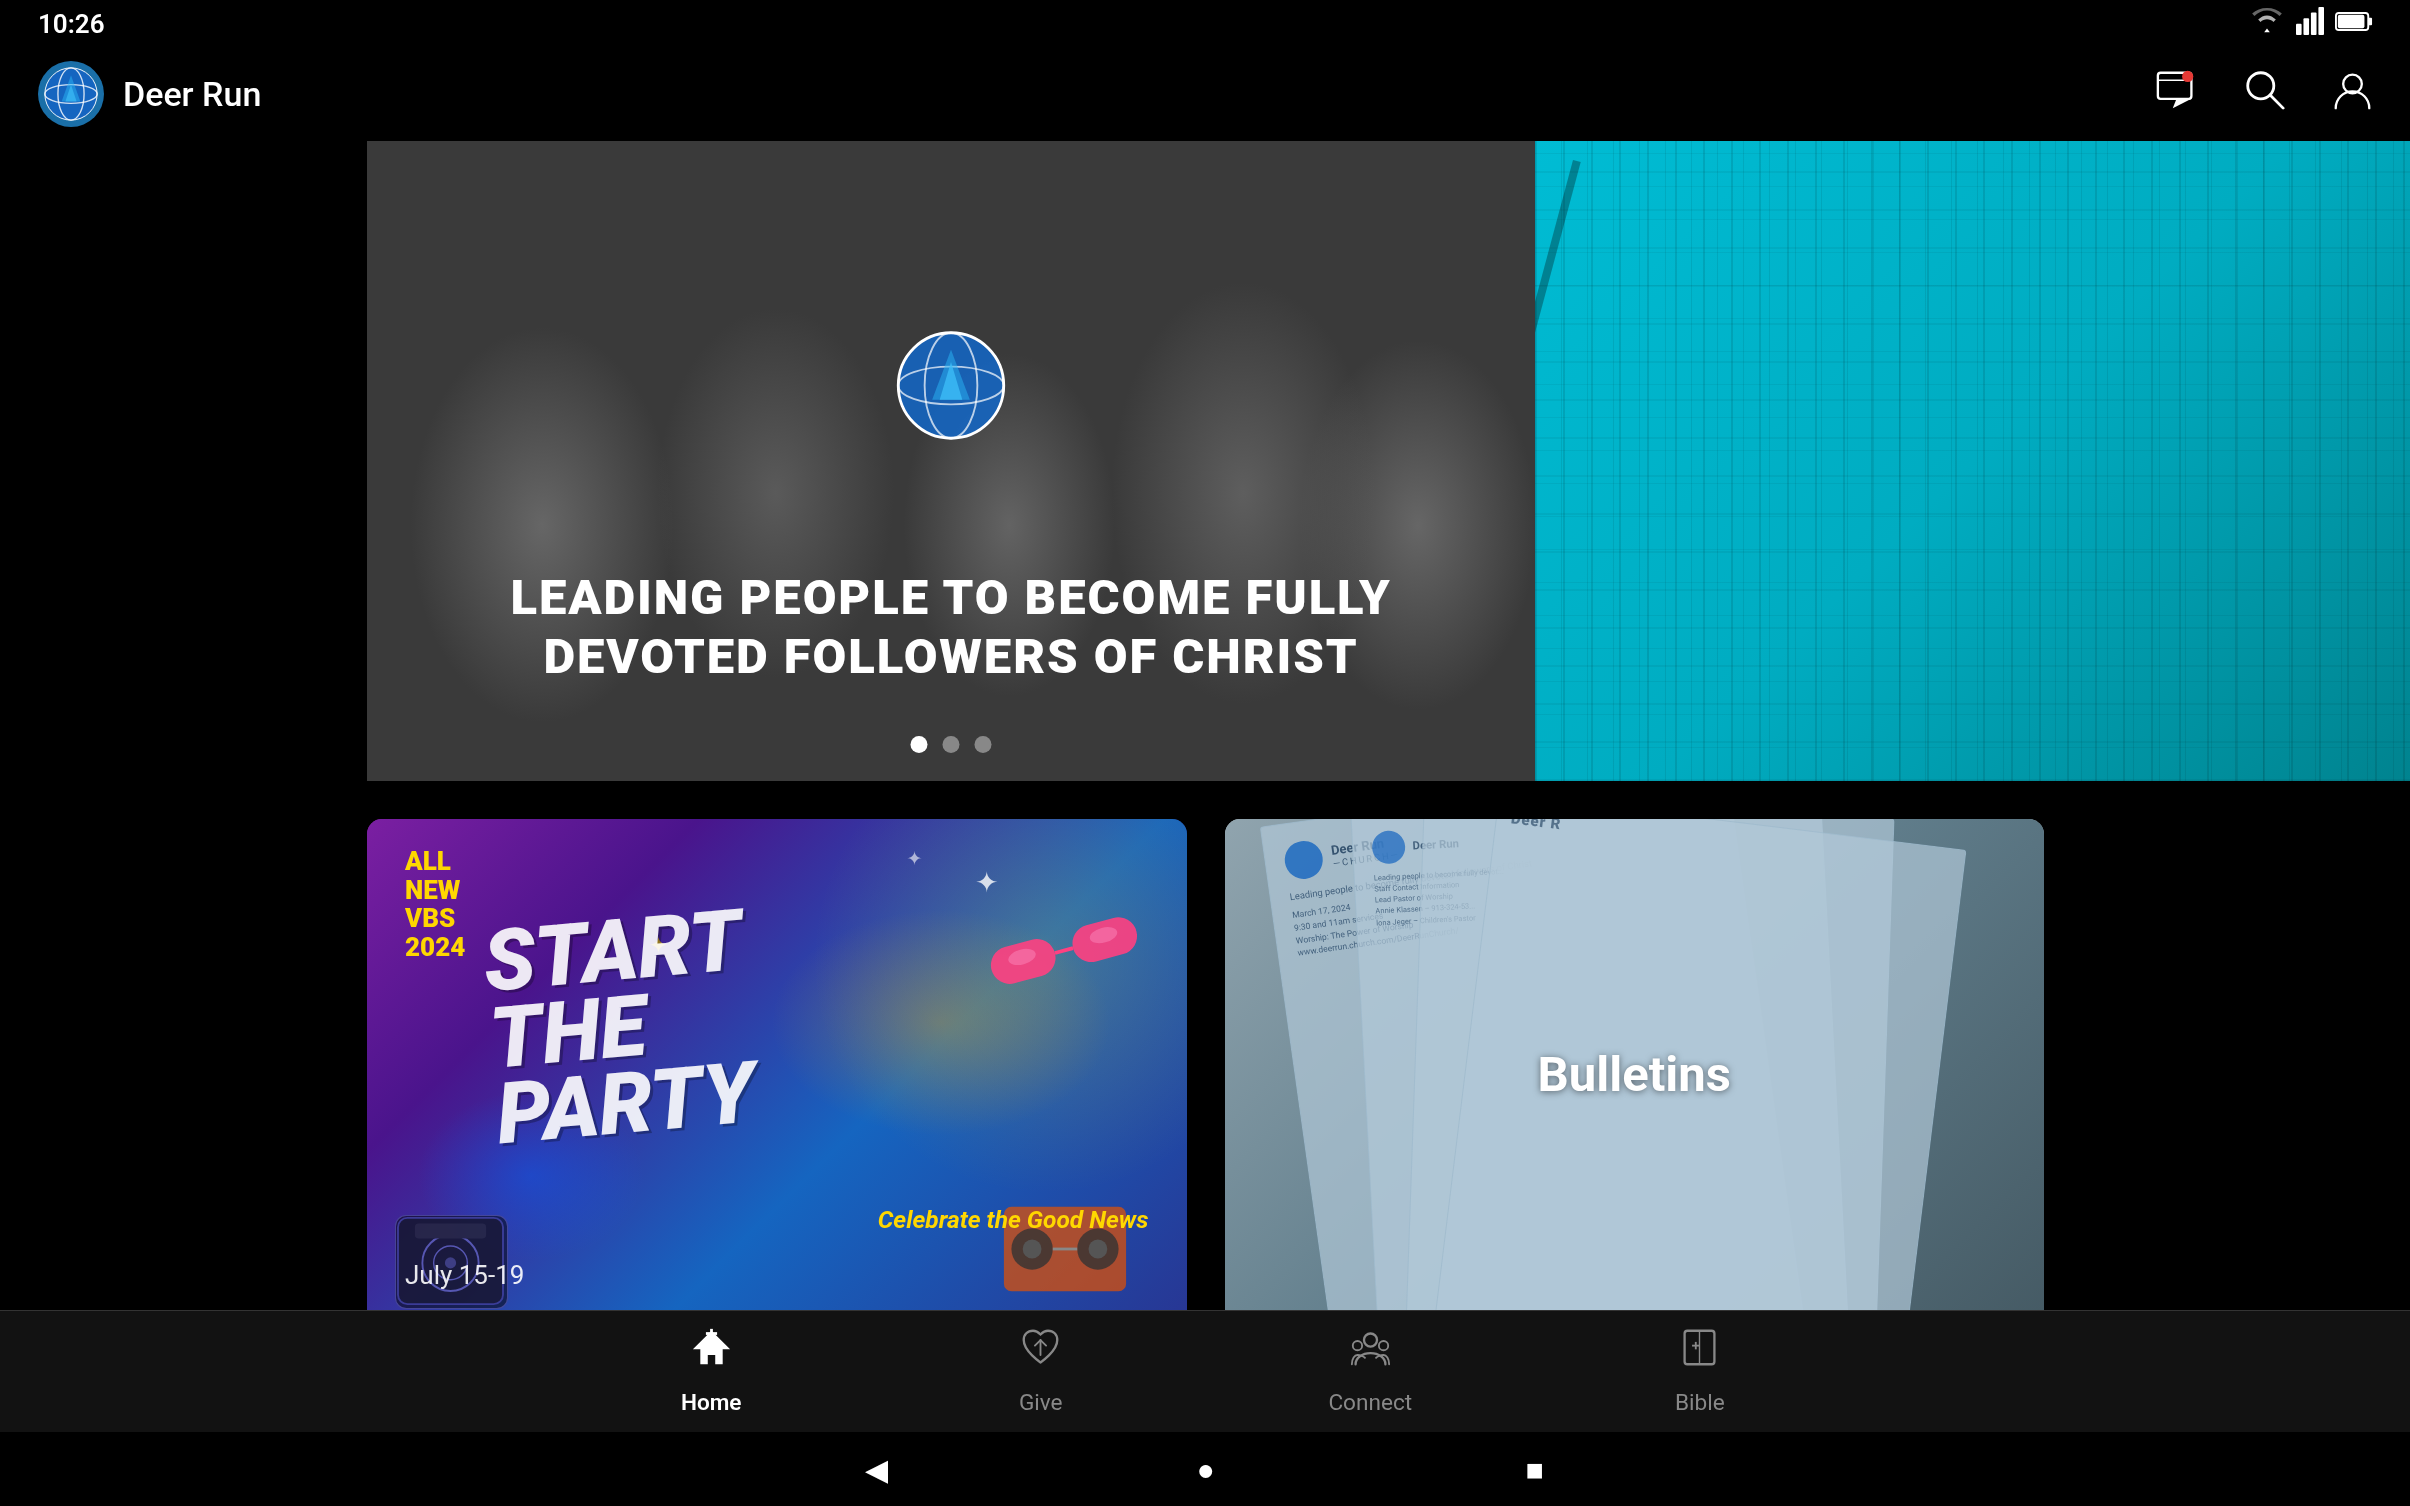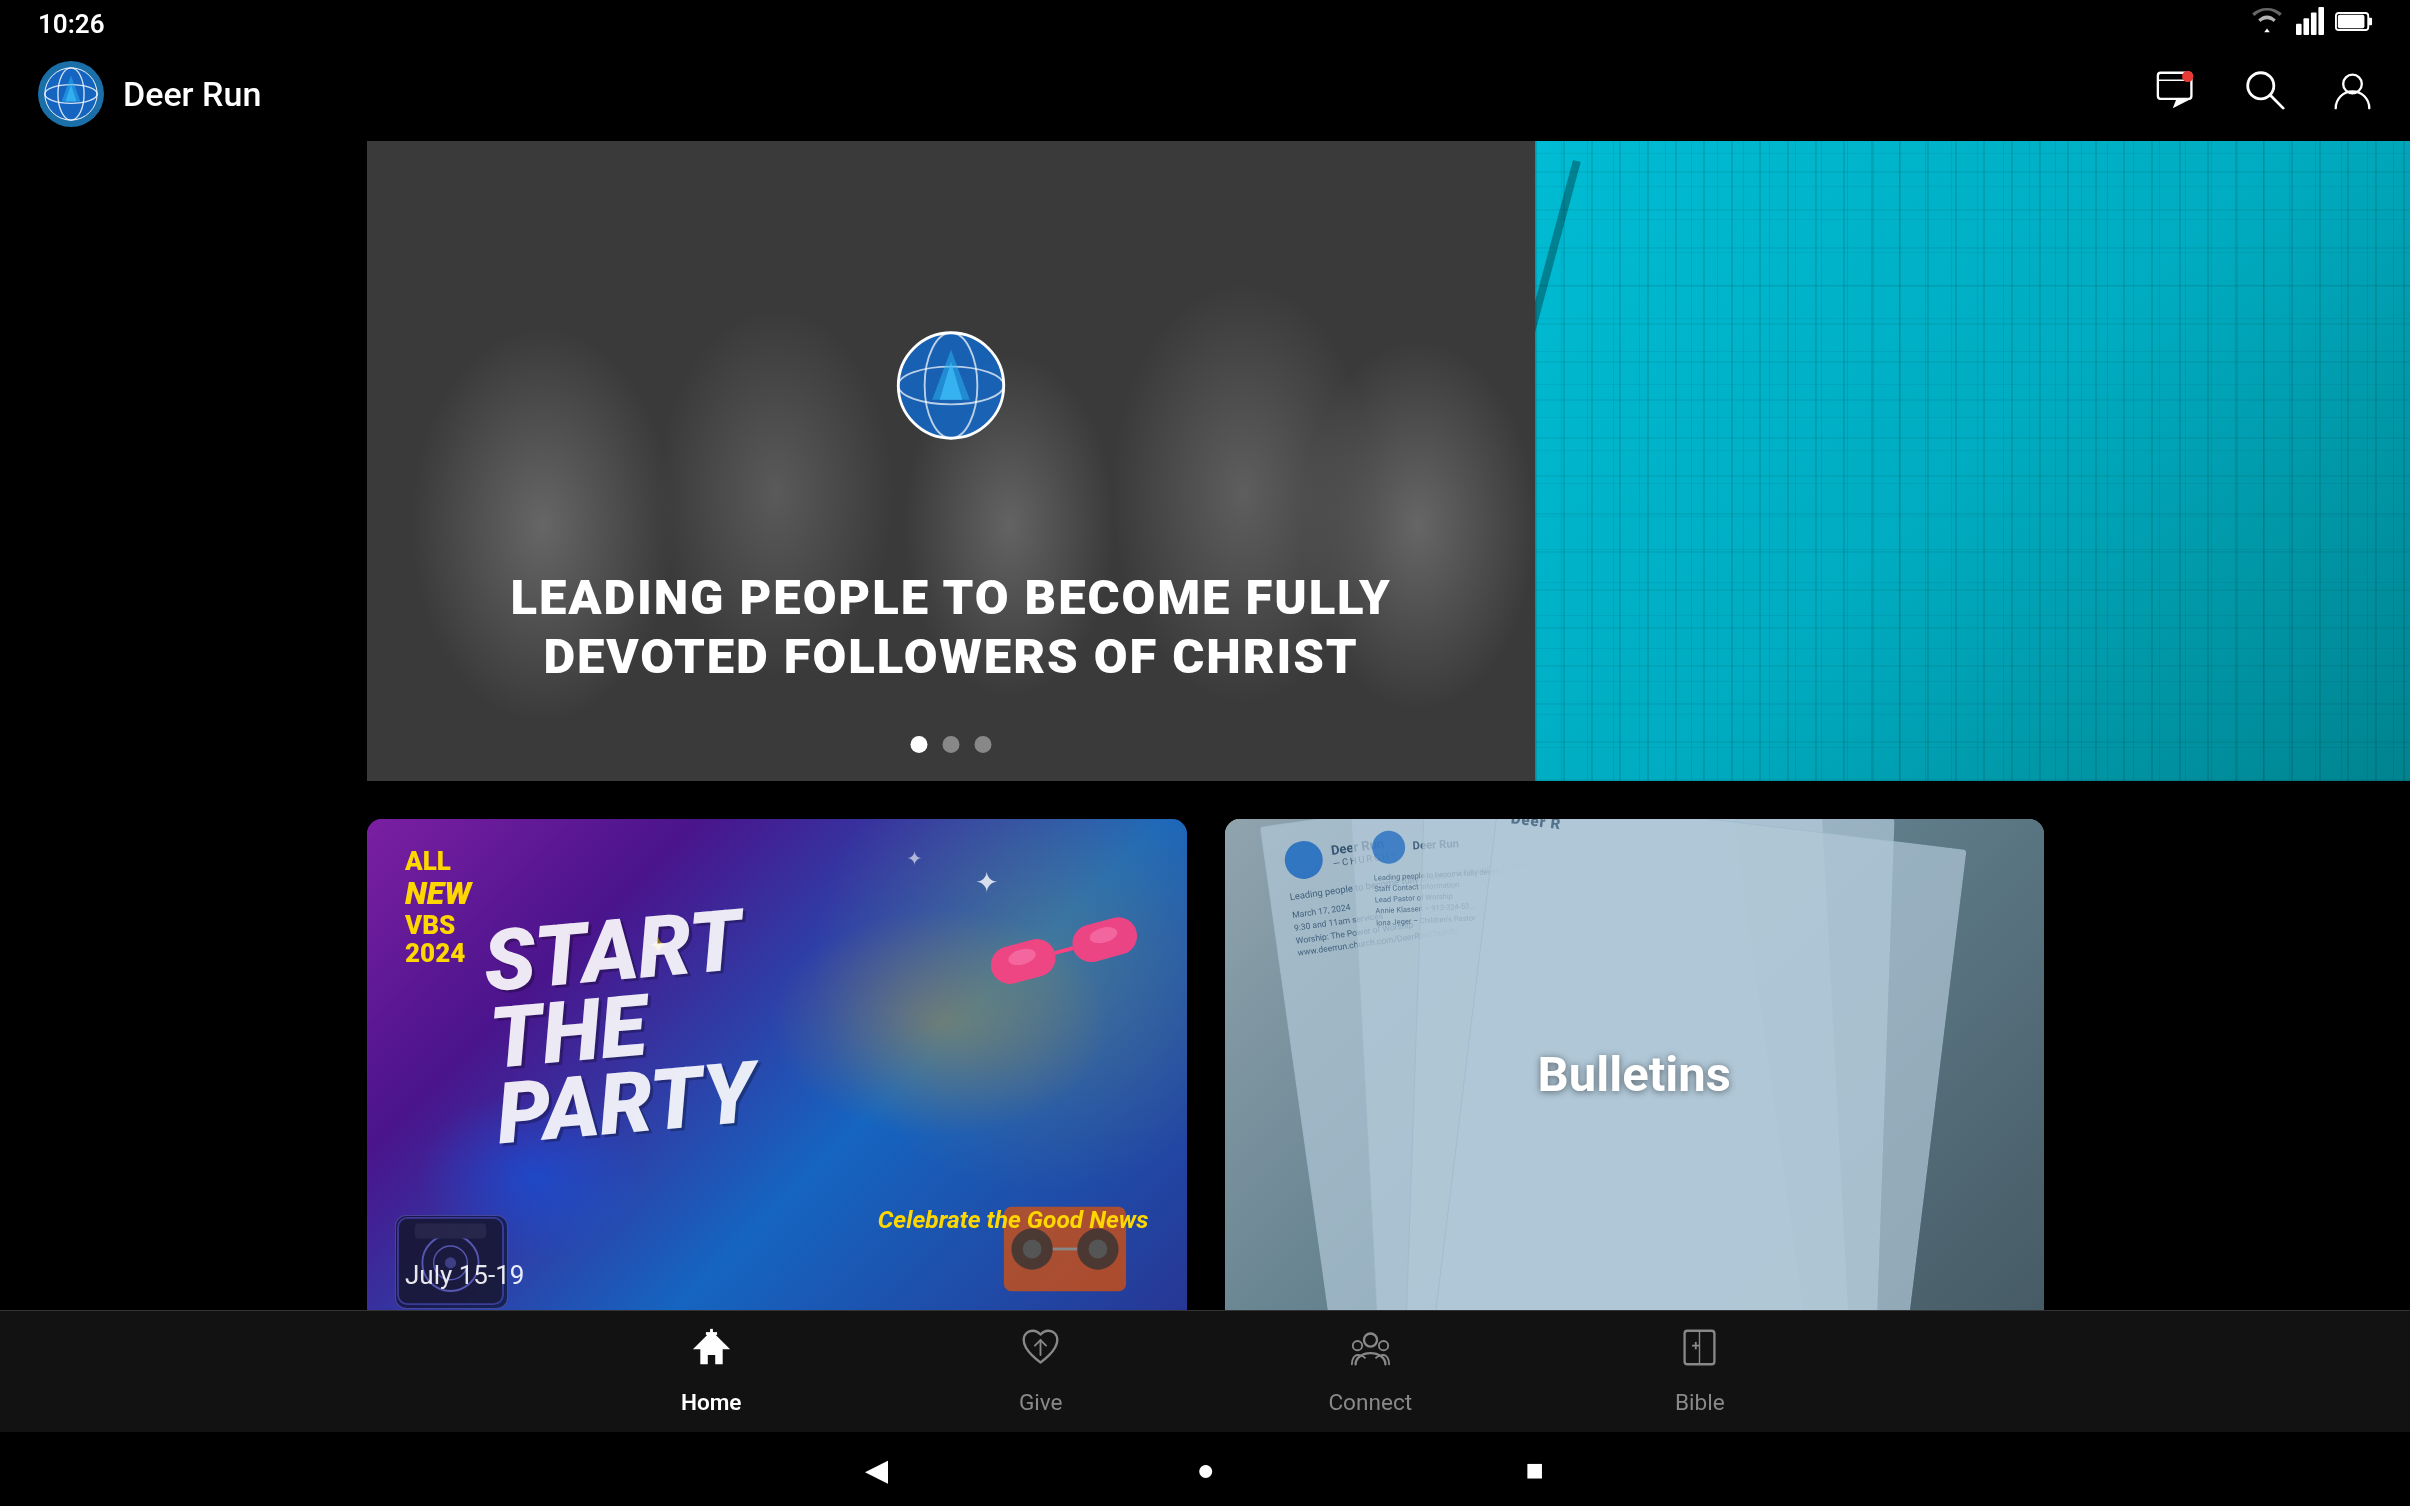--- a/index.html
+++ b/index.html
@@ -628,21 +628,21 @@
           </svg>
         </div>
 
         <div style="position:absolute; top:47px; right:188px; color:#fff; font-size:28px; opacity:0.8;">✦</div>
         <div style="position:absolute; top:28px; right:264px; color:#fff; font-size:19px; opacity:0.6;">✦</div>
         <div style="position:absolute; top:113px; left:282px; color:#ffd700; font-size:22.6px; opacity:0.7;">✦</div>
       </div>
 
       <div id="vbs-badge">
         <span style="display:block; font-size:26px; color:#ffd700; font-weight:900;">ALL</span>
-        <span style="display:block; font-size:32px; color:#ffd700; font-weight:900;font-style:italic;">NEW</span>
+        <span style="display:block; font-size:26px; color:#ffd700; font-weight:900;">NEW</span>
         <span style="display:block; font-size:26px; color:#ffd700; font-weight:900;">VBS</span>
         <span style="display:block; font-size:26px; color:#ffd700; font-weight:900;">2024</span>
       </div>
 
       <div id="start-party-text">Start<br>the<br>Party</div>
 
       <div id="vbs-card-subtitle">
         <span>July 15-19</span>
       </div>
       <div id="celebrate-text">Celebrate the Good News</div>

